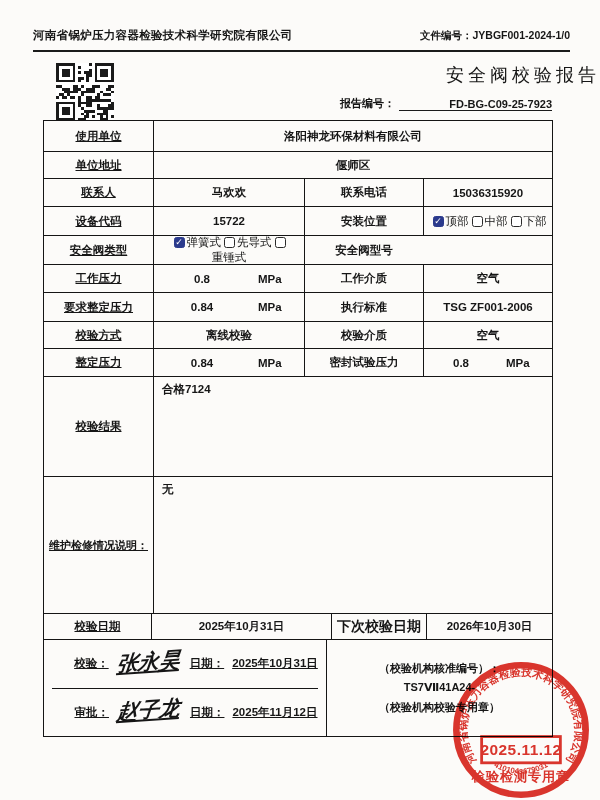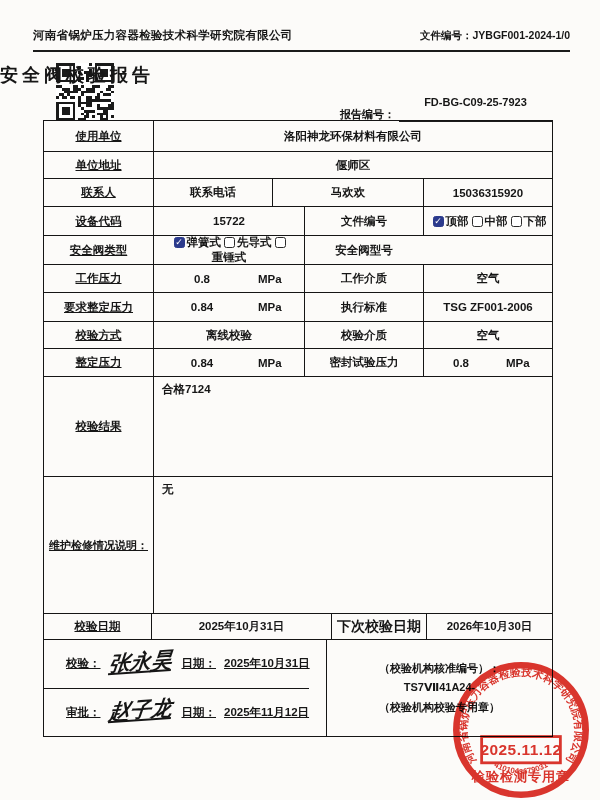--- a/index.html
+++ b/index.html
@@ -12,23 +12,23 @@
   body{width:600px;height:800px;background:#e9e9e9;font-family:"Liberation Sans","DejaVu Sans",sans-serif;}
   .page{position:relative;width:600px;height:800px;background:var(--paper);overflow:hidden;color:var(--ink);}
 
   
   .doc-header{position:absolute;top:28px;left:33px;right:30px;display:flex;justify-content:space-between;align-items:baseline;border-bottom:2.5px solid #1b1b1b;padding-bottom:7px;}
   .company{font-size:11.5px;font-weight:700;letter-spacing:.3px;}
   .docno{font-size:10.5px;font-weight:700;white-space:nowrap;}
 
   .qr{position:absolute;left:56px;top:63px;width:58px;height:58px;}
 
-  .title{position:absolute;top:63px;left:0;width:100%;text-align:left;font-size:18px;font-weight:700;letter-spacing:4px;}
+  .title{position:absolute;top:63px;left:0;width:100%;text-align:right;font-size:18px;font-weight:400;letter-spacing:4px;}
   .report-no{position:absolute;top:96px;left:340px;display:flex;align-items:flex-end;font-size:11px;font-weight:700;}
-  .rn-val{display:inline-block;width:153px;text-align:center;border-bottom:1.6px solid #1b1b1b;padding-bottom:13px;margin-left:4px;}
+  .rn-val{display:inline-block;width:153px;text-align:right;border-bottom:1.6px solid #1b1b1b;padding-bottom:0;margin-left:4px;}
 
   
   .tbl{position:absolute;left:43px;top:120px;width:510px;border:1.8px solid #151515;box-sizing:border-box;background:transparent;}
   .row{display:flex;border-top:1.5px solid #151515;box-sizing:border-box;}
   .row:first-child{border-top:none;}
   .c{border-left:1.5px solid #151515;box-sizing:border-box;display:flex;align-items:center;justify-content:center;font-size:11.5px;font-weight:700;text-align:center;padding:1px 3px;overflow:hidden;}
   .c:first-child{border-left:none;text-decoration:underline;}
   .val{font-weight:600;}
   .w109{width:109px;flex:none}.w151{width:151px;flex:none}.w119{width:119px;flex:none}
   .w401{flex:1}.wlast{flex:1}
@@ -43,24 +43,24 @@
   .unitcell .uunit{width:46px;text-align:left;font-weight:700;}
 
   .topleft{align-items:flex-start;justify-content:flex-start;text-align:left;padding:5px 8px;}
 
   
   .cbgroup{display:flex;flex-wrap:wrap;justify-content:center;align-items:center;line-height:15px;}
   .cb{display:inline-flex;width:11px;height:11px;border:1.6px solid #2a2a2a;border-radius:2.5px;margin:0 2px 0 3px;align-items:center;justify-content:center;box-sizing:border-box;background:#fff;flex:none;}
   .cb .mark{display:none;color:#fff;font-size:9px;line-height:9px;font-weight:700;}
   .cb.checked{background:var(--cb-navy);border-color:var(--cb-navy);}
   .cb.checked .mark{display:block;}
-  .cb-label{font-weight:700;}
-
-  
-  .sigcell{flex-direction:column;padding:0;align-items:flex-start;justify-content:flex-start;}
+  .cb-label{font-weight:400;}
+
+  
+  .sigcell{flex-direction:column;padding:0;align-items:center;justify-content:flex-start;}
   .sig-row{height:48px;display:flex;align-items:center;padding-left:22px;box-sizing:border-box;font-size:11.5px;font-weight:700;}
   .sig-row + .sig-row{border-top:1.5px solid #151515;height:49px;}
   .signame{font-size:21px;font-weight:700;font-style:italic;transform:rotate(-4deg) skewX(-10deg);margin:0 10px 4px 8px;font-family:"DejaVu Serif","Liberation Serif",serif;white-space:nowrap;}
   .sigdate{margin-left:8px;}
   .orgnote{flex-direction:column;justify-content:center;font-size:11px;line-height:1.75;font-weight:700;}
   .orgnote div{white-space:nowrap;}
 
   
   .stamp{position:absolute;left:446px;top:655px;width:150px;height:150px;color:var(--stamp-red);mix-blend-mode:multiply;opacity:.92;}
 </style>
@@ -219,29 +219,29 @@
       <div class="c w401 val">洛阳神龙环保材料有限公司</div>
     </div>
 
     <div class="row r2">
       <div class="c w109">单位地址</div>
       <div class="c w401 val">偃师区</div>
     </div>
 
     <div class="row r3">
       <div class="c w109">联系人</div>
+      <div class="c w151 val">马欢欢</div>
       <div class="c w119">联系电话</div>
-      <div class="c w151 val">马欢欢</div>
       <div class="c wlast val">15036315920</div>
     </div>
 
     <div class="row r4">
       <div class="c w109">设备代码</div>
       <div class="c w151 val">15722</div>
-      <div class="c w119">文件编号</div>
+      <div class="c w119">安装位置</div>
       <div class="c wlast">
         <span class="cbgroup">
           <span class="cb checked">
               <span class="mark">✓</span>
             </span>
             <span class="cb-label">顶部</span>
           <span class="cb"></span>
             <span class="cb-label">中部</span>
           <span class="cb"></span>
             <span class="cb-label">下部</span>

